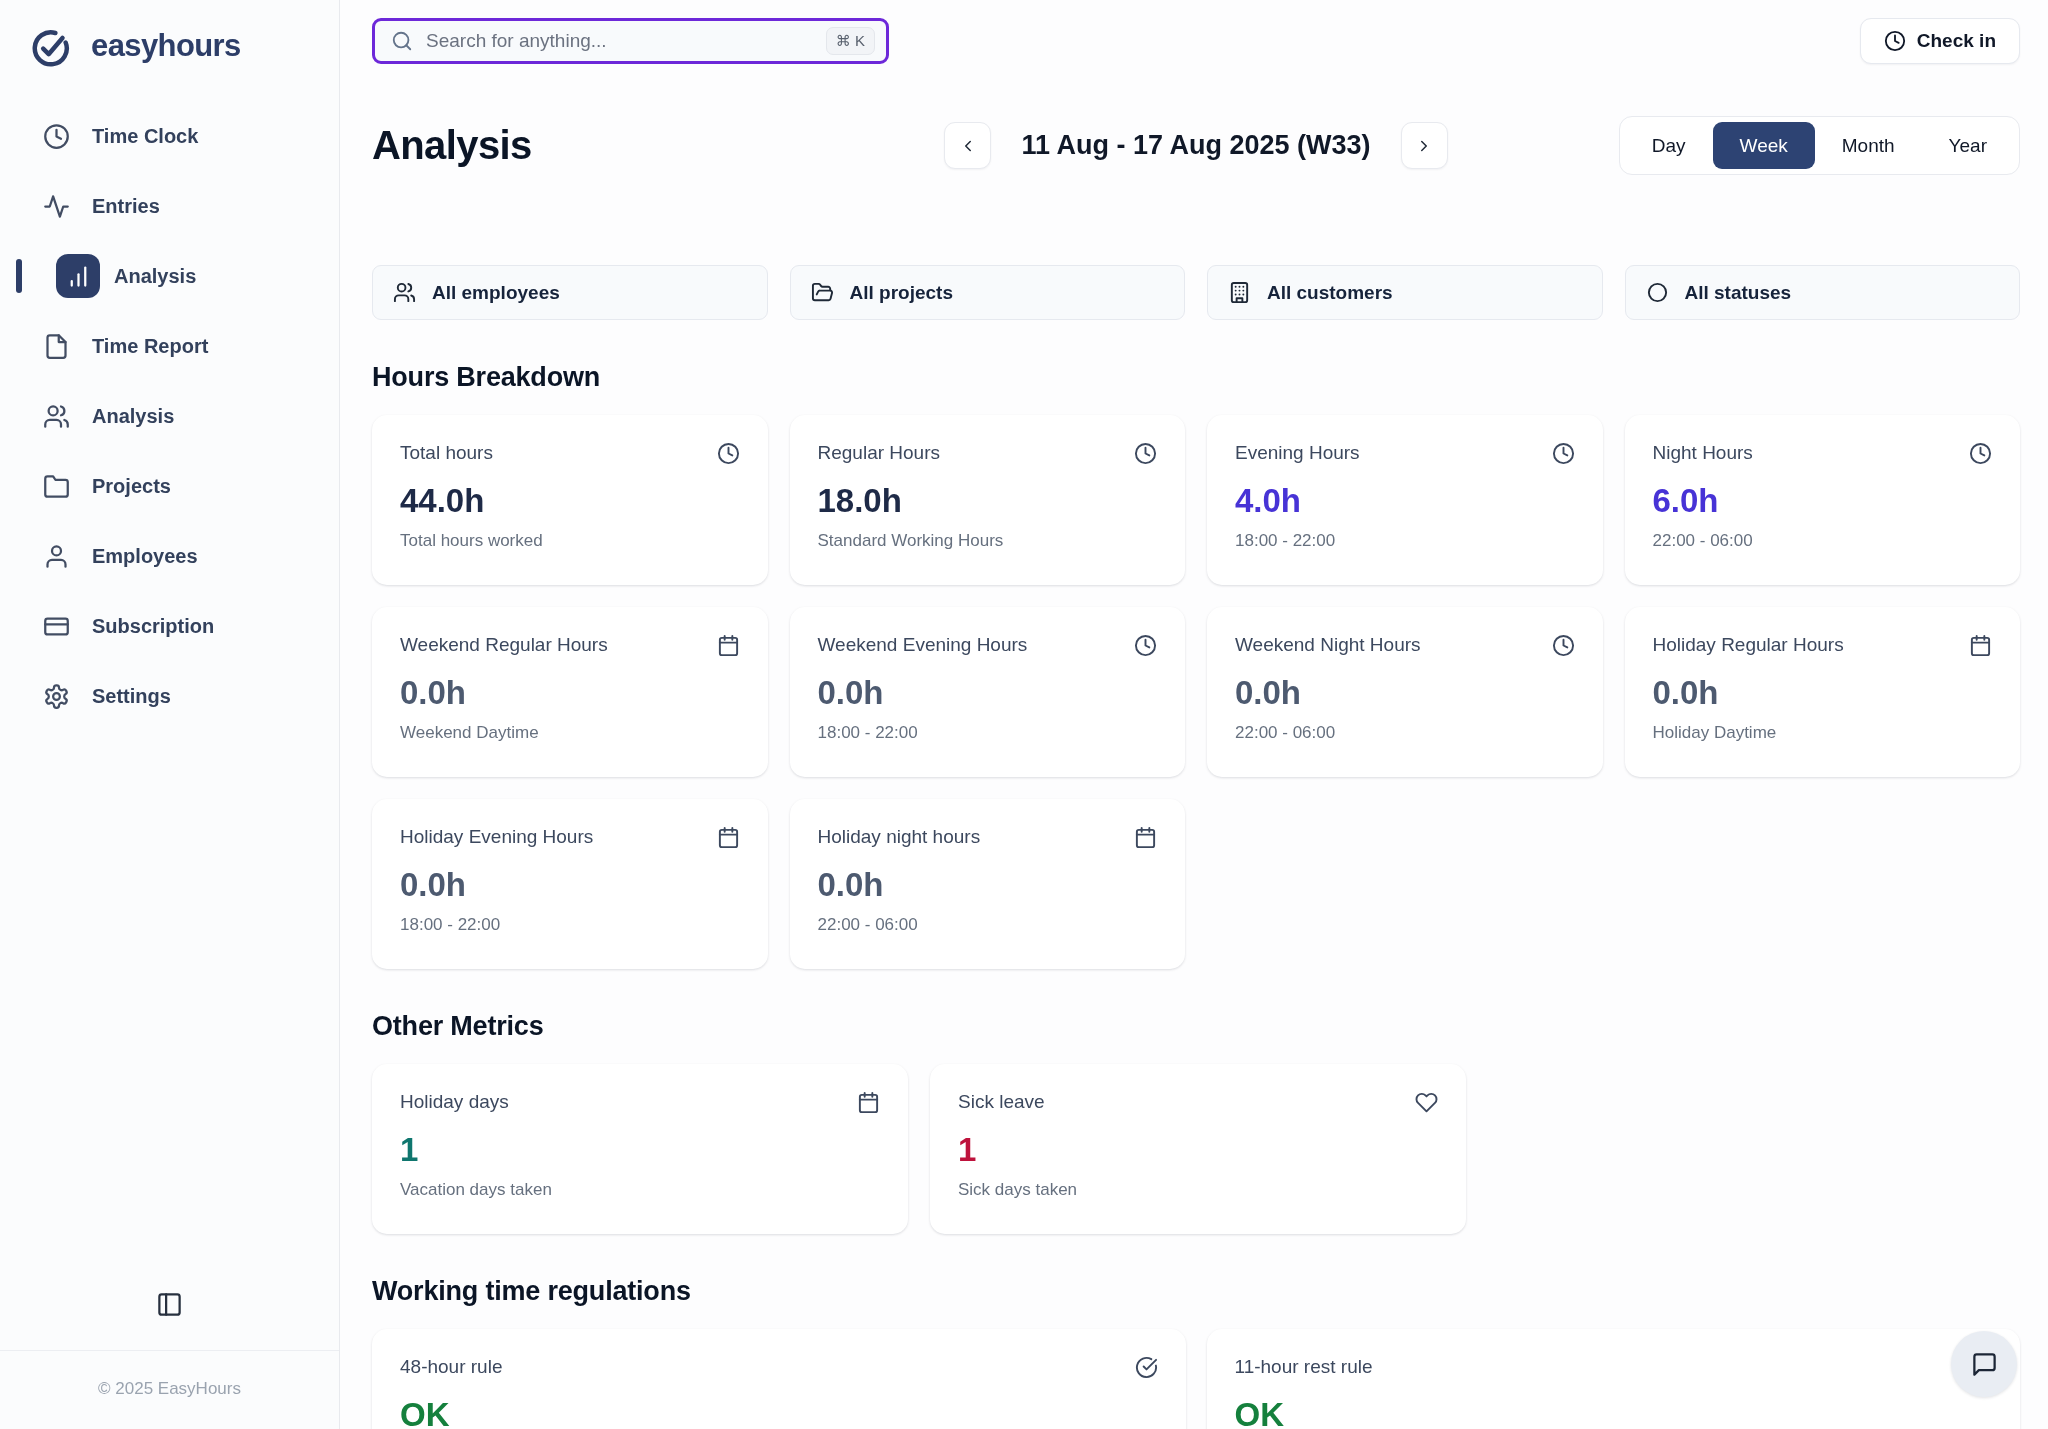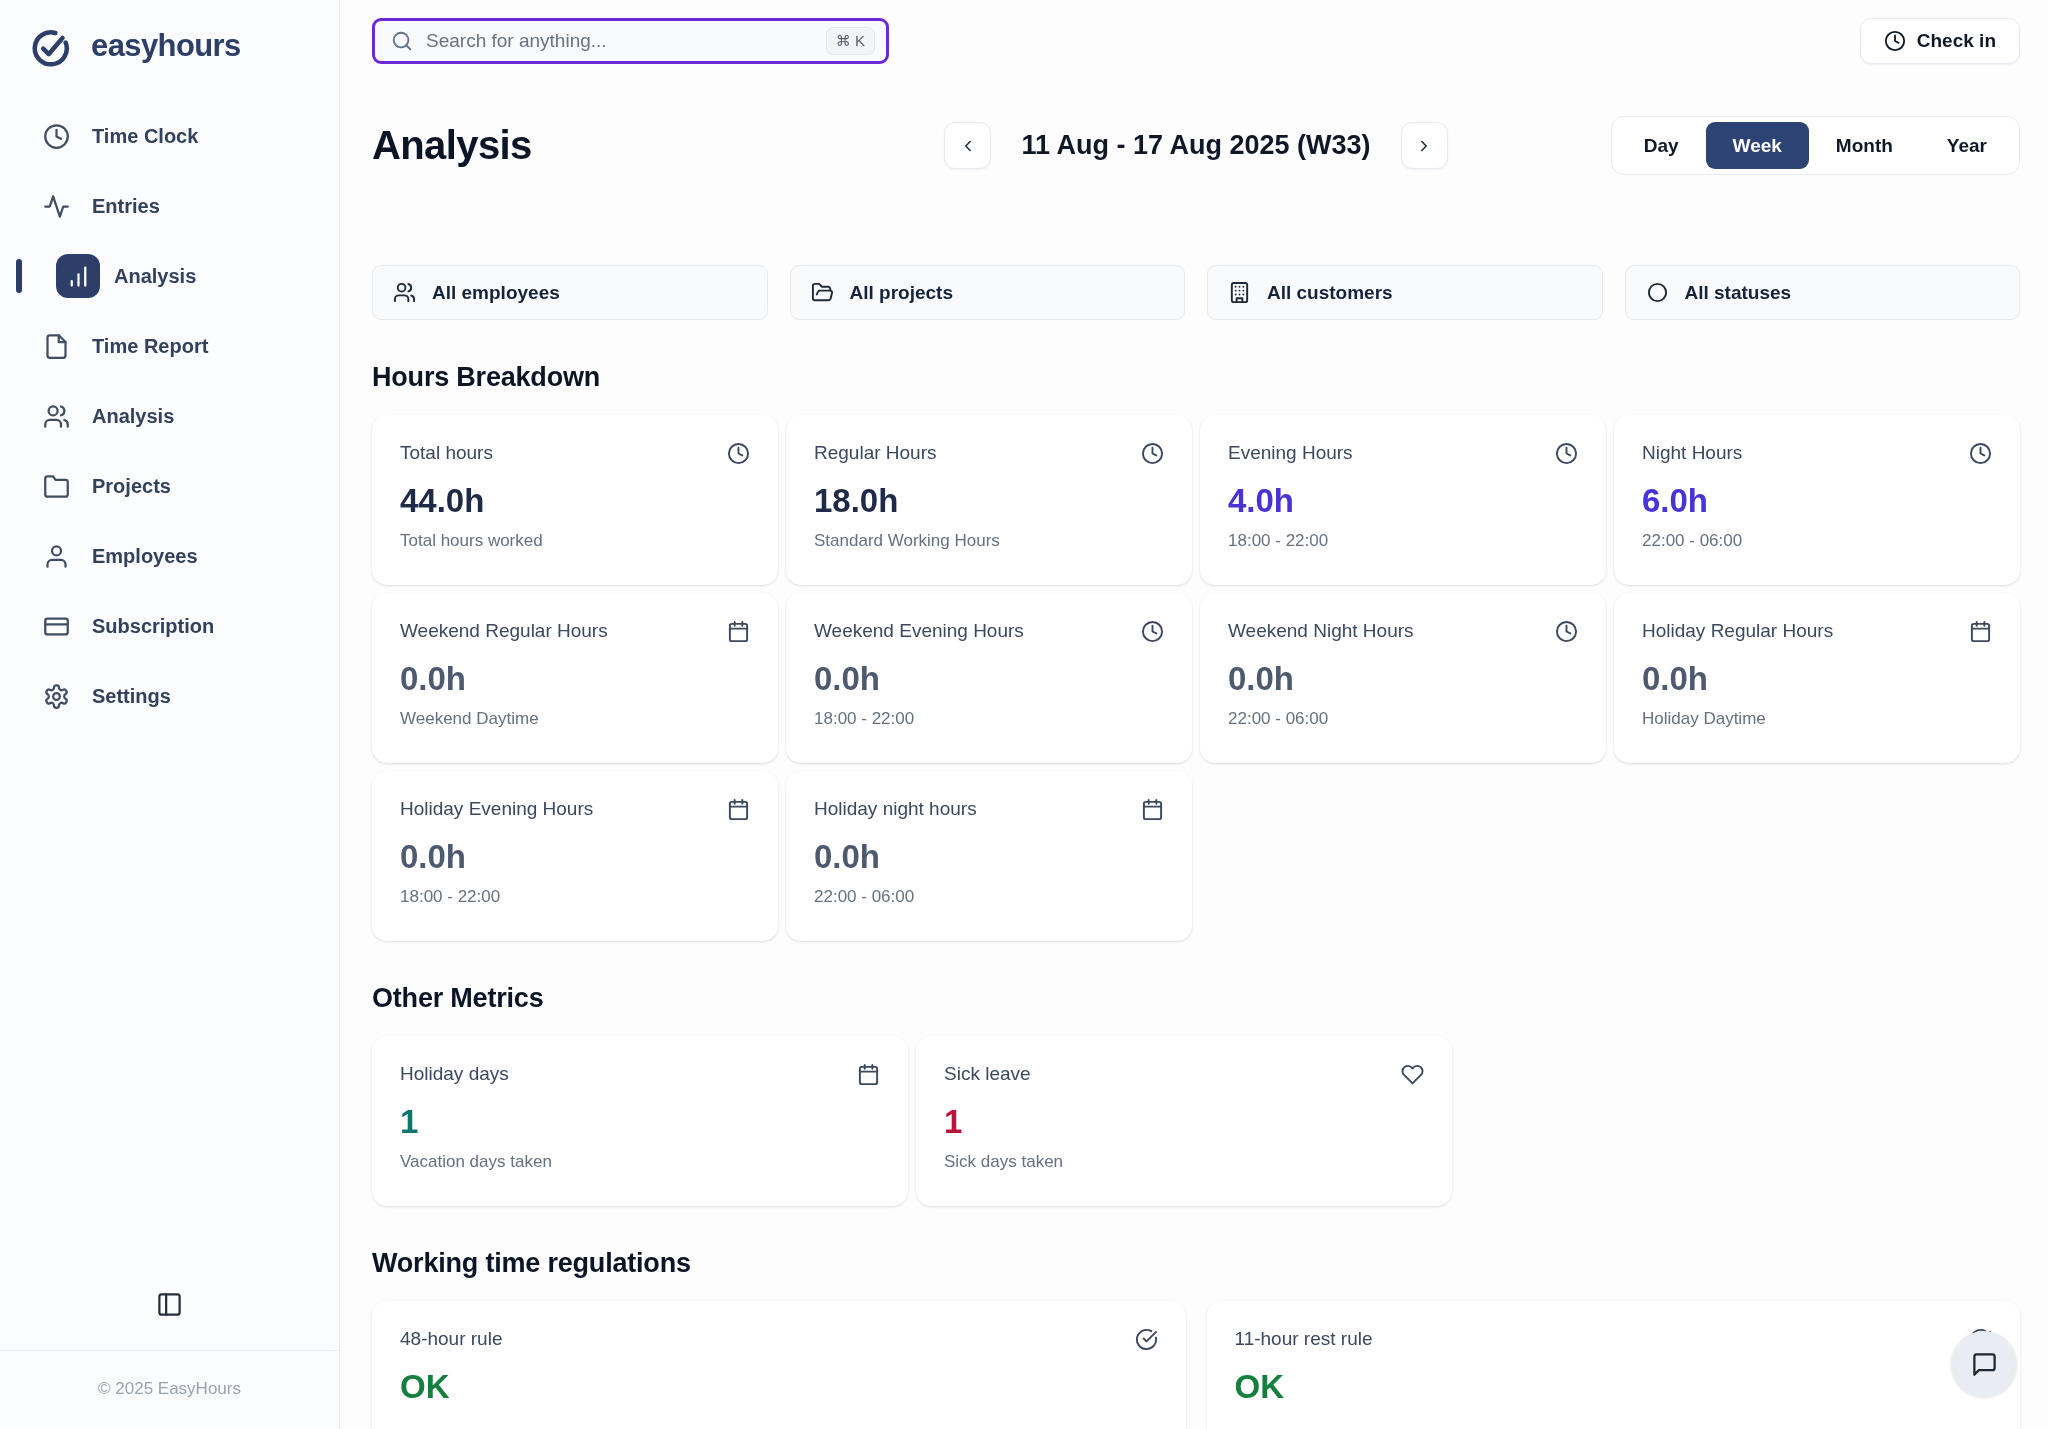--- a/index.html
+++ b/index.html
@@ -74,37 +74,37 @@
     display:flex; align-items:center; justify-content:center; color:#1f2937; cursor:pointer;
   }
   .date-nav-btn .ic { width:18px; height:18px; }
   .date-label { font-size:27px; font-weight:700; color:#101828; }
   .range-tabs {
     justify-self:end; display:flex; align-items:center;
     background:#fff; border:1px solid #e8eaef; border-radius:13px; padding:5px; height:59px;
   }
   .range-tab {
     padding:0 27px; height:47px; display:flex; align-items:center; border-radius:9px;
-    font-size:19px; font-weight:700; color:#101828; background:transparent; border:none;
+    font-size:19px; font-weight:400; color:#101828; background:transparent; border:none;
     font-family:inherit; cursor:pointer;
   }
   .range-tab.active { background:#2d4373; color:#ffffff; }
 
   .header-divider { height:1px; background:#eceef2; margin-top:42px; }
 
   .filters { margin-top:48px; display:grid; grid-template-columns:repeat(4,1fr); gap:22px; }
   .filter {
     height:55px; background:#f8fafc; border:1px solid #e6e9ef; border-radius:9px;
     display:flex; align-items:center; gap:16px; padding:0 20px;
     font-size:19px; font-weight:600; color:#16233b; cursor:pointer;
   }
   .filter .ic { width:23px; height:23px; color:#1f2937; flex:none; }
 
   .section-title { margin-top:42px; font-size:27px; font-weight:700; color:#0b1526; letter-spacing:-0.2px; }
-  .cards-grid { margin-top:22px; display:grid; gap:8px; }
+  .cards-grid { margin-top:22px; display:grid; gap:22px; }
   .grid-hours { grid-template-columns:repeat(4,1fr); }
   .grid-metrics { grid-template-columns:536px 536px; }
   .grid-regs { grid-template-columns:1fr 1fr; gap:21px; }
 
   .card {
     background:#ffffff; border-radius:15px; padding:27px 28px; height:170px;
     box-shadow:0 1px 3px rgba(15,23,42,.09), 0 1px 2px rgba(15,23,42,.05);
   }
   .card.reg { height:210px; }
   .card-head { display:flex; justify-content:space-between; align-items:flex-start; }

